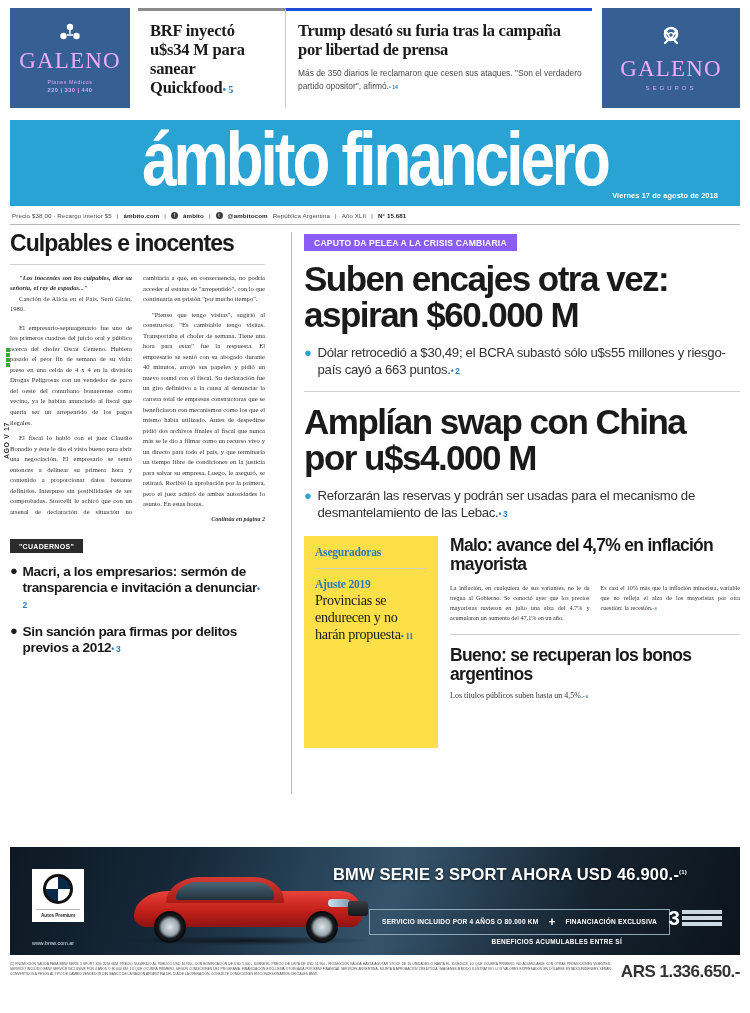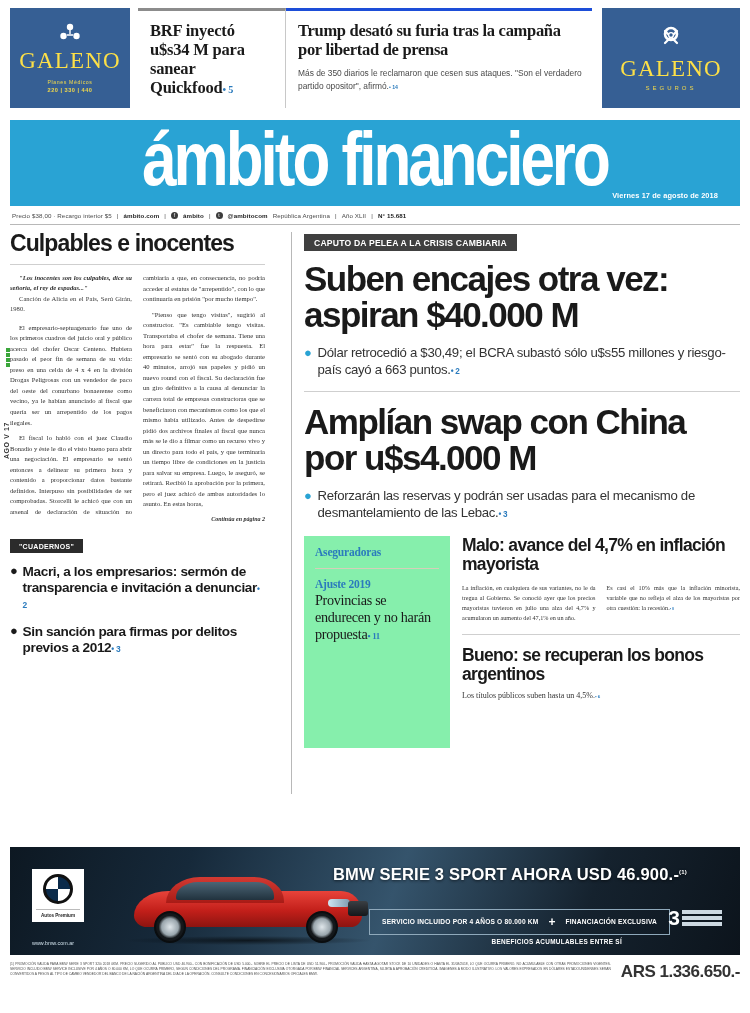--- a/index.html
+++ b/index.html
@@ -9,21 +9,21 @@
     font-family: "Liberation Sans", sans-serif;
     color: #1a1a1a;
     overflow: hidden;
     position: relative;
   }
   .page { width: 750px; height: 1013px; position: relative; padding: 8px 10px 0 10px; }
 
   
   .topstrip { display: flex; height: 100px; gap: 0; align-items: stretch; }
   .galeno-box {
-    width: 120px; background: #365f94; color: #fde047;
+    width: 120px; background: #365f94; color: #f0abfc;
     display: flex; flex-direction: column; align-items: center; justify-content: center;
     padding: 6px 4px;
   }
   .galeno-mark { margin-bottom: 4px; }
   .galeno-word {
     font-family: "Liberation Serif", serif; font-size: 23px; letter-spacing: 1.2px;
     line-height: 1; font-weight: 400;
   }
   .galeno-sub { font-size: 5.2px; letter-spacing: .6px; margin-top: 7px; opacity: .92; }
   .galeno-num { font-size: 5.6px; letter-spacing: .5px; margin-top: 2px; font-weight: bold; opacity: .92; }
@@ -120,39 +120,39 @@
   .bullets { margin-top: 11px; }
   .bullet {
     display: flex; gap: 5px; margin-bottom: 11px;
     font-family: "Liberation Sans", sans-serif; font-weight: bold;
     font-size: 13.6px; line-height: 1.2; letter-spacing: -.35px;
   }
   .bullet .dot { font-size: 13px; line-height: 1.15; }
 
   
   .kicker {
-    display: inline-block; background: #404040; color: #fff;
+    display: inline-block; background: #8b5cf6; color: #fff;
     font-size: 8.6px; font-weight: bold; letter-spacing: .2px;
     padding: 4px 10px 3px 10px;
   }
   .lead-h {
     font-family: "Liberation Sans", sans-serif; font-weight: bold;
     font-size: 35px; line-height: 1.03; letter-spacing: -1.5px;
     margin-top: 10px;
   }
   .lead-sub {
     display: flex; gap: 6px; margin-top: 12px;
     font-size: 13.2px; line-height: 1.26; letter-spacing: -.3px; color: #333;
   }
   .lead-sub .dot { color: #29a3d4; font-size: 13px; line-height: 1.2; }
   .rule { border-bottom: 1px solid #cfcfcf; margin: 13px 0 12px 0; }
 
   .lower { display: flex; margin-top: 14px; height: 212px; }
   .beige {
-    width: 146px; background: #86efac; padding: 10px 11px;
+    width: 134px; background: #fde047; padding: 10px 11px;
     margin-right: 12px;
   }
   .beige-label {
     font-family: "Liberation Serif", serif; font-weight: bold; color: #2b7bbd;
     font-size: 11.5px; letter-spacing: -.2px; margin-bottom: 2px;
   }
   .beige-text {
     font-family: "Liberation Serif", serif; font-size: 14.2px; line-height: 1.2;
     letter-spacing: -.3px; color: #1a1a1a;
   }
@@ -376,21 +376,21 @@
             <span>Sin sanción para firmas por delitos previos a 2012</span><span class="ref">• 3</span>
           </span>
         </div>
       </div>
     </div>
 
     <div class="rightcol">
 
       <span class="kicker">CAPUTO DA PELEA A LA CRISIS CAMBIARIA</span>
 
-      <h2 class="lead-h">Suben encajes otra vez: aspiran $40.000 M</h2>
+      <h2 class="lead-h">Suben encajes otra vez: aspiran $60.000 M</h2>
 
       <div class="lead-sub">
         <span class="dot">●</span>
         <span>
           <span>Dólar retrocedió a $30,49; el BCRA subastó sólo u$s55 millones y riesgo-país cayó a 663 puntos.</span><span class="ref">• 2</span>
         </span>
       </div>
 
       <div class="rule"></div>
 

